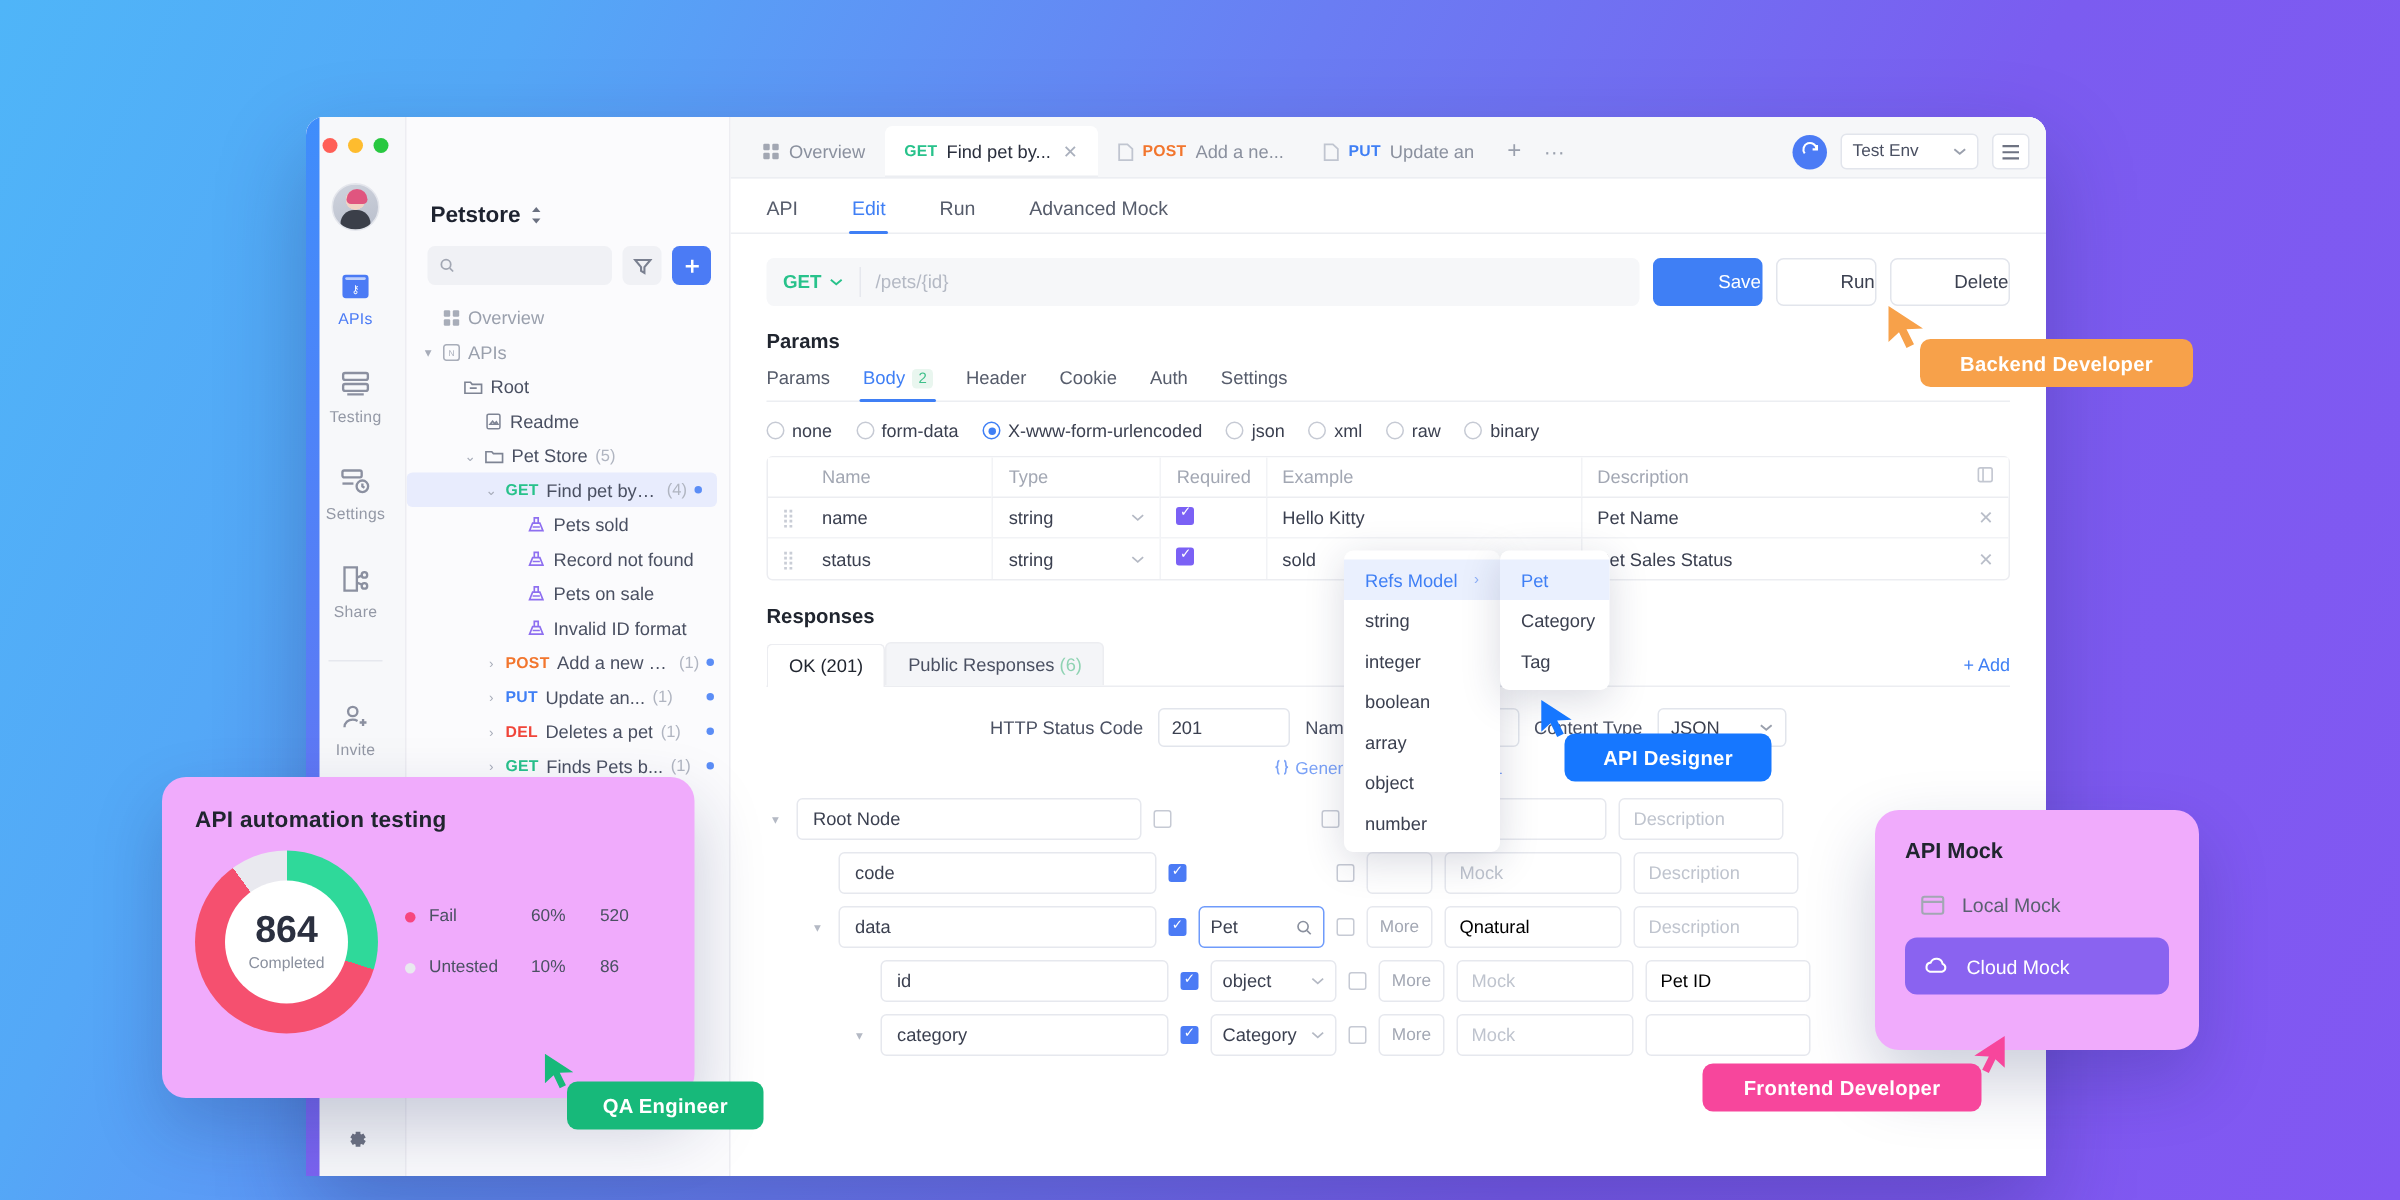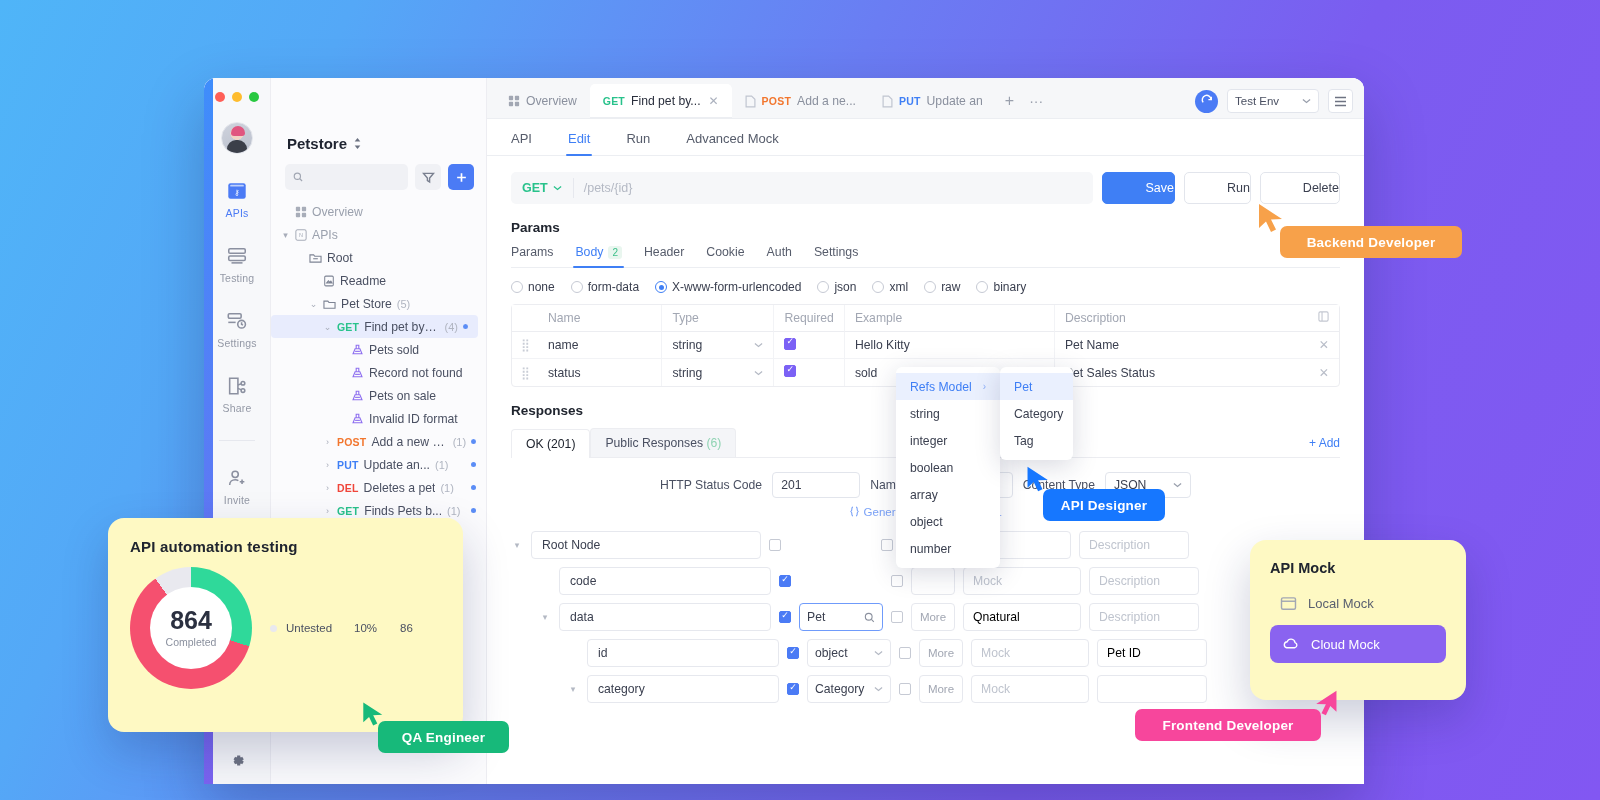--- a/index.html
+++ b/index.html
@@ -198,21 +198,21 @@
   .sdesc{ width:110px; height:28px; border:1px solid #e6e8ee; border-radius:4px; display:flex; align-items:center; padding:0 9px; font-size:12.2px; background:#fff;}
   .ph{ color:#bfc4ce; }
 
   
   .dd{ position:absolute; background:#fff; border-radius:6px; box-shadow:0 6px 26px rgba(30,35,80,.17); z-index:40; padding:6px 0;}
   .dd-item{ height:27px; display:flex; align-items:center; justify-content:space-between; padding:0 14px; font-size:12.2px; color:#3b4050; cursor:pointer; white-space:nowrap;}
   .dd-item.hl{ background:#eaf0fe; color:#3f7ff5; }
   .dd-item .chev{ color:#8fb0f8; font-size:10px;}
 
   
-  .card{ position:absolute; background:#fef9c3; border-radius:16px; box-shadow:0 20px 46px rgba(25,30,90,.22); z-index:60;}
+  .card{ position:absolute; background:#f0abfc; border-radius:16px; box-shadow:0 20px 46px rgba(25,30,90,.22); z-index:60;}
   .qa-card{ left:108px; top:518px; width:355px; height:214px; padding:20px 22px;}
   .qa-title{ font-size:15px; font-weight:700; color:#20252f; letter-spacing:.2px;}
   .qa-body{ display:flex; align-items:center; gap:18px; margin-top:12px;}
   .donut{ width:122px; height:122px; border-radius:50%; position:relative; flex:0 0 122px;}
   .donut:after{ content:""; position:absolute; inset:20px; background:#fff; border-radius:50%;}
   .donut-c{ position:absolute; inset:0; display:flex; flex-direction:column; align-items:center; justify-content:center; z-index:2;}
   .donut-num{ font-size:25px; font-weight:600; color:#2b3040; line-height:1;}
   .donut-sub{ font-size:10.5px; color:#8a909e; margin-top:3px;}
   .legend{ flex:1; }
   .lg-row{ display:flex; align-items:center; gap:0; font-size:11.5px; color:#4a5062; height:34px;}
@@ -223,21 +223,21 @@
 
   .mock-card{ left:1250px; top:540px; width:216px; height:160px; padding:20px 20px;}
   .mock-title{ font-size:14.5px; font-weight:700; color:#20252f;}
   .mock-item{ display:flex; align-items:center; gap:11px; font-size:13px; color:#5a6070; margin-top:16px; padding:3px 10px; border-radius:8px;}
   .mock-item.on{ background:#8a63f0; color:#fff; padding:10px 12px; margin-top:10px; }
 
   
   .rbadge{ position:absolute; border-radius:7px; color:#fff; font-weight:700; font-size:13.5px;
      display:flex; align-items:center; justify-content:center; z-index:70; letter-spacing:.2px;}
   .rb-backend{ left:1280px; top:226px; width:182px; height:32px; background:#f7a14a;}
-  .rb-designer{ left:1043px; top:489px; width:122px; height:32px; background:#1677ff;}
+  .rb-designer{ left:1043px; top:489px; width:138px; height:32px; background:#1677ff;}
   .rb-frontend{ left:1135px; top:709px; width:186px; height:32px; background:#f7469c;}
   .rb-qa{ left:378px; top:721px; width:131px; height:32px; background:#17b97a;}
 
   .cursor{ position:absolute; z-index:71; }
 </style>
 </head>
 <body>
 
 <div id="stage">
 
@@ -876,20 +876,26 @@
     <div class="qa-title">API automation testing</div>
     <div class="qa-body">
       <div class="donut" id="donut" style="background: conic-gradient(rgb(47, 217, 154) 0deg, rgb(47, 217, 154) 107.5deg, rgb(245, 80, 111) 107.5deg, rgb(245, 80, 111) 324.17deg, rgb(233, 233, 239) 324.17deg, rgb(233, 233, 239) 360deg);">
         <div class="donut-c">
           <div class="donut-num">864</div>
           <div class="donut-sub">Completed</div>
         </div>
       </div>
       <div class="legend" id="legend">
           <div class="lg-row">
+            <span class="lg-dot" style="background:#f7467e"></span>
+            <span class="lg-name">Fail</span>
+            <span class="lg-pct">60%</span>
+            <span class="lg-val">520</span>
+          </div>
+          <div class="lg-row">
             <span class="lg-dot" style="background:#e9e9ef"></span>
             <span class="lg-name">Untested</span>
             <span class="lg-pct">10%</span>
             <span class="lg-val">86</span>
           </div>
         </div>
     </div>
   </div>
 
   <div class="card mock-card">

